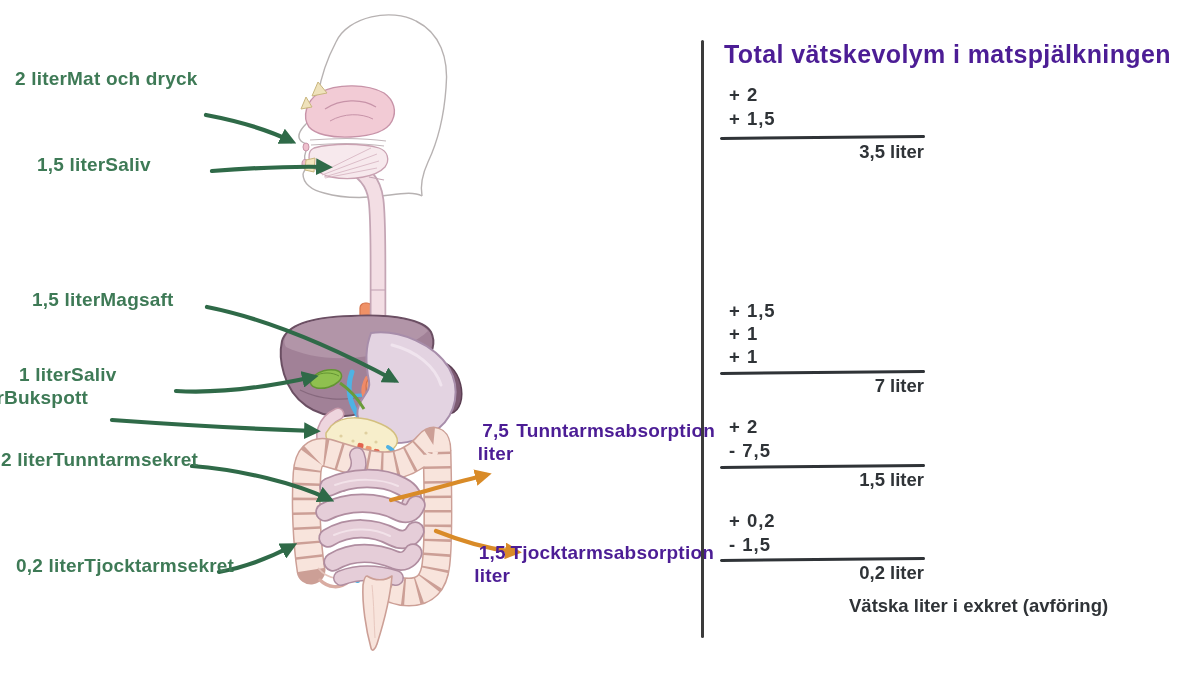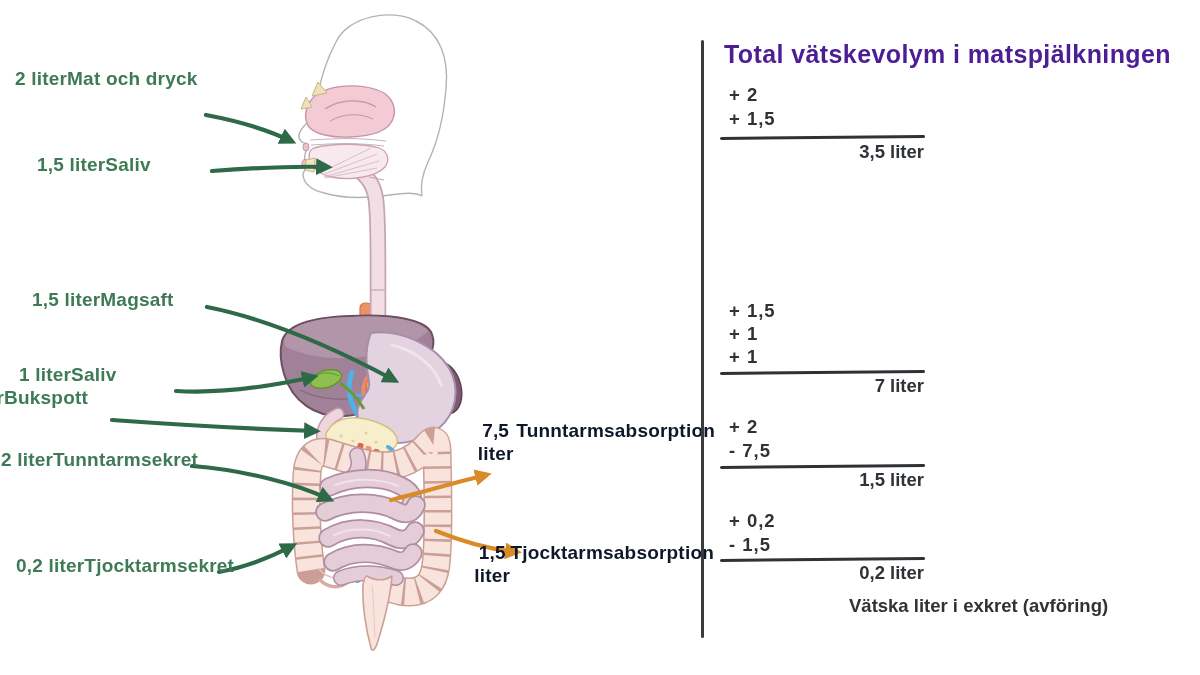--- a/index.html
+++ b/index.html
@@ -2,21 +2,21 @@
 <html><head>
 <meta charset="utf-8">
 <style>
   html,body{margin:0;padding:0;background:#ffffff;}
   #stage{position:relative;width:1200px;height:675px;background:#ffffff;overflow:hidden;
          font-family:"Liberation Sans","DejaVu Sans",sans-serif;color:#2f3337;}
   #anatomy-svg{position:absolute;left:0;top:0;}
   .glabel,.olabel{position:absolute;display:flex;flex-direction:row;text-align:center;
          font-size:19px;line-height:23px;font-weight:600;letter-spacing:.2px;}
   .glabel{color:#3e7a56;}
-  .olabel{color:#0f172a;}
+  .olabel{color:#4c1d95;}
   .calc-title{position:absolute;left:724px;top:40px;font-size:25px;font-weight:600;
          letter-spacing:.4px;white-space:nowrap;color:#4c1d95;}
   .entry{position:absolute;left:729px;font-size:18.5px;font-weight:600;letter-spacing:1px;
          white-space:nowrap;color:#2f3337;}
   .sumline{position:absolute;left:720px;width:205px;height:3px;background:#2f3337;
          border-radius:2px;transform:rotate(-.5deg);}
   .result{position:absolute;left:724px;width:200px;text-align:right;font-size:18.5px;
          font-weight:600;white-space:nowrap;color:#2f3337;}
   .note{position:absolute;left:849px;top:595px;font-size:18.5px;font-weight:600;
          white-space:nowrap;color:#2f3337;}

